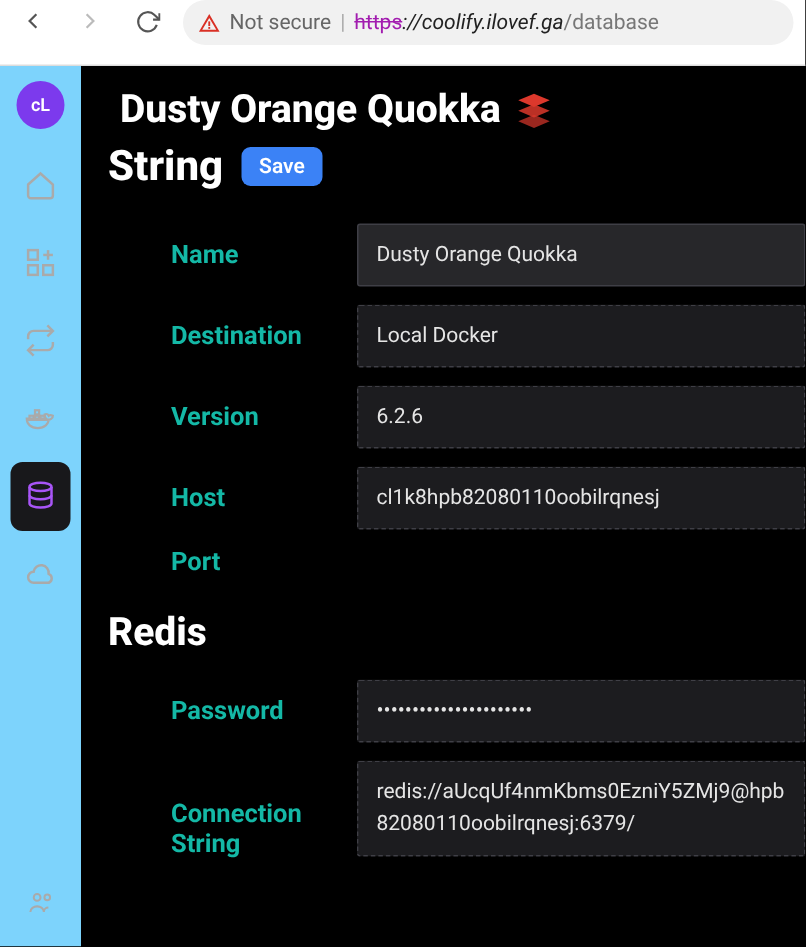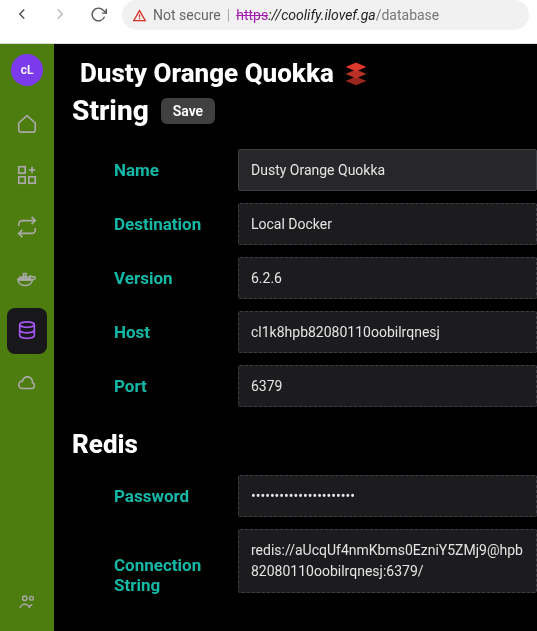--- a/index.html
+++ b/index.html
@@ -10,31 +10,31 @@
 .nav-btn.disabled { color:#bbb; }
 .addr-bar { flex:1; height:30px; background:#f1f1f1; border-radius:15px; display:flex; align-items:center; padding:0 10px; gap:6px; font-size:14px; color:#333; overflow:hidden; white-space:nowrap; }
 .warn-ico { color:#d93025; font-size:14px; }
 .not-secure { color:#666; }
 .pipe { color:#aaa; }
 .url-https { color:#a21caf; text-decoration:line-through; }
 .url-host { color:#222;font-style:italic; }
 .url-path { color:#777; }
 
 .app { display:flex; height:587px; background:#000; }
-.sidebar { width:54px; background:#4d7c0f; display:flex; flex-direction:column; align-items:center; padding-top:10px; gap:6px; }
+.sidebar { width:54px; background:#7dd3fc; display:flex; flex-direction:column; align-items:center; padding-top:10px; gap:6px; }
 .avatar { width:32px; height:32px; border-radius:50%; background:#7c3aed; display:flex; align-items:center; justify-content:center; font-size:12px; font-weight:600; color:#fff; margin-bottom:8px; }
 .side-item { width:40px; height:46px; display:flex; align-items:center; justify-content:center; color:#aaa; border-radius:8px; cursor:pointer; }
 .side-item.active { background:#18181b; color:#a855f7; }
 
 .content { flex:1; padding:14px 0 0 18px; overflow:hidden; }
 .title-row { display:flex; align-items:center; gap:8px; font-size:26px; font-weight:800; margin-left:8px; }
 .cube { display:inline-flex; }
 .subhdr-row { display:flex; align-items:center; gap:12px; margin-top:6px; }
 .subhdr { font-size:28px; font-weight:800; }
-.save-btn { background:#404040; color:#fff; border:none; padding:5px 12px; border-radius:6px; font-size:14px; font-weight:600; cursor:pointer; }
+.save-btn { background:#3b82f6; color:#fff; border:none; padding:5px 12px; border-radius:6px; font-size:14px; font-weight:600; cursor:pointer; }
 
 .form { margin-top:22px; }
 .row { display:flex; align-items:center; margin-bottom:12px; }
 .lbl { width:166px; padding-left:42px; font-size:17px; font-weight:700; color:#14b8a6; }
 .fld { flex:1; height:42px; background:#1c1c1f; border:1px dashed #3f3f46; color:#e5e5e5; font-size:14px; padding:0 12px; display:flex; align-items:center; border-radius:2px; overflow:hidden; white-space:nowrap; }
 .fld.solid { border-style:solid; background:#27272a; }
 .fld.multi { height:auto; padding:10px 12px; white-space:normal; word-break:break-all; line-height:1.5; }
 
 .section-hdr { font-size:26px; font-weight:800; margin:22px 0 16px 0; }
 
@@ -160,21 +160,20 @@
       <div class="row">
         <div class="lbl">Version</div>
         <div class="fld">6.2.6</div>
       </div>
       <div class="row">
         <div class="lbl">Host</div>
         <div class="fld">cl1k8hpb82080110oobilrqnesj</div>
       </div>
       <div class="row">
         <div class="lbl">Port</div>
-        <div class="fld">6379</div>
       </div>
 
       <div class="section-hdr">Redis</div>
 
       <div class="row">
         <div class="lbl">Password</div>
         <div class="fld">••••••••••••••••••••••</div>
       </div>
       <div class="row" style="align-items:flex-start;">
         <div class="lbl" style="padding-top:26px;">Connection String</div>

